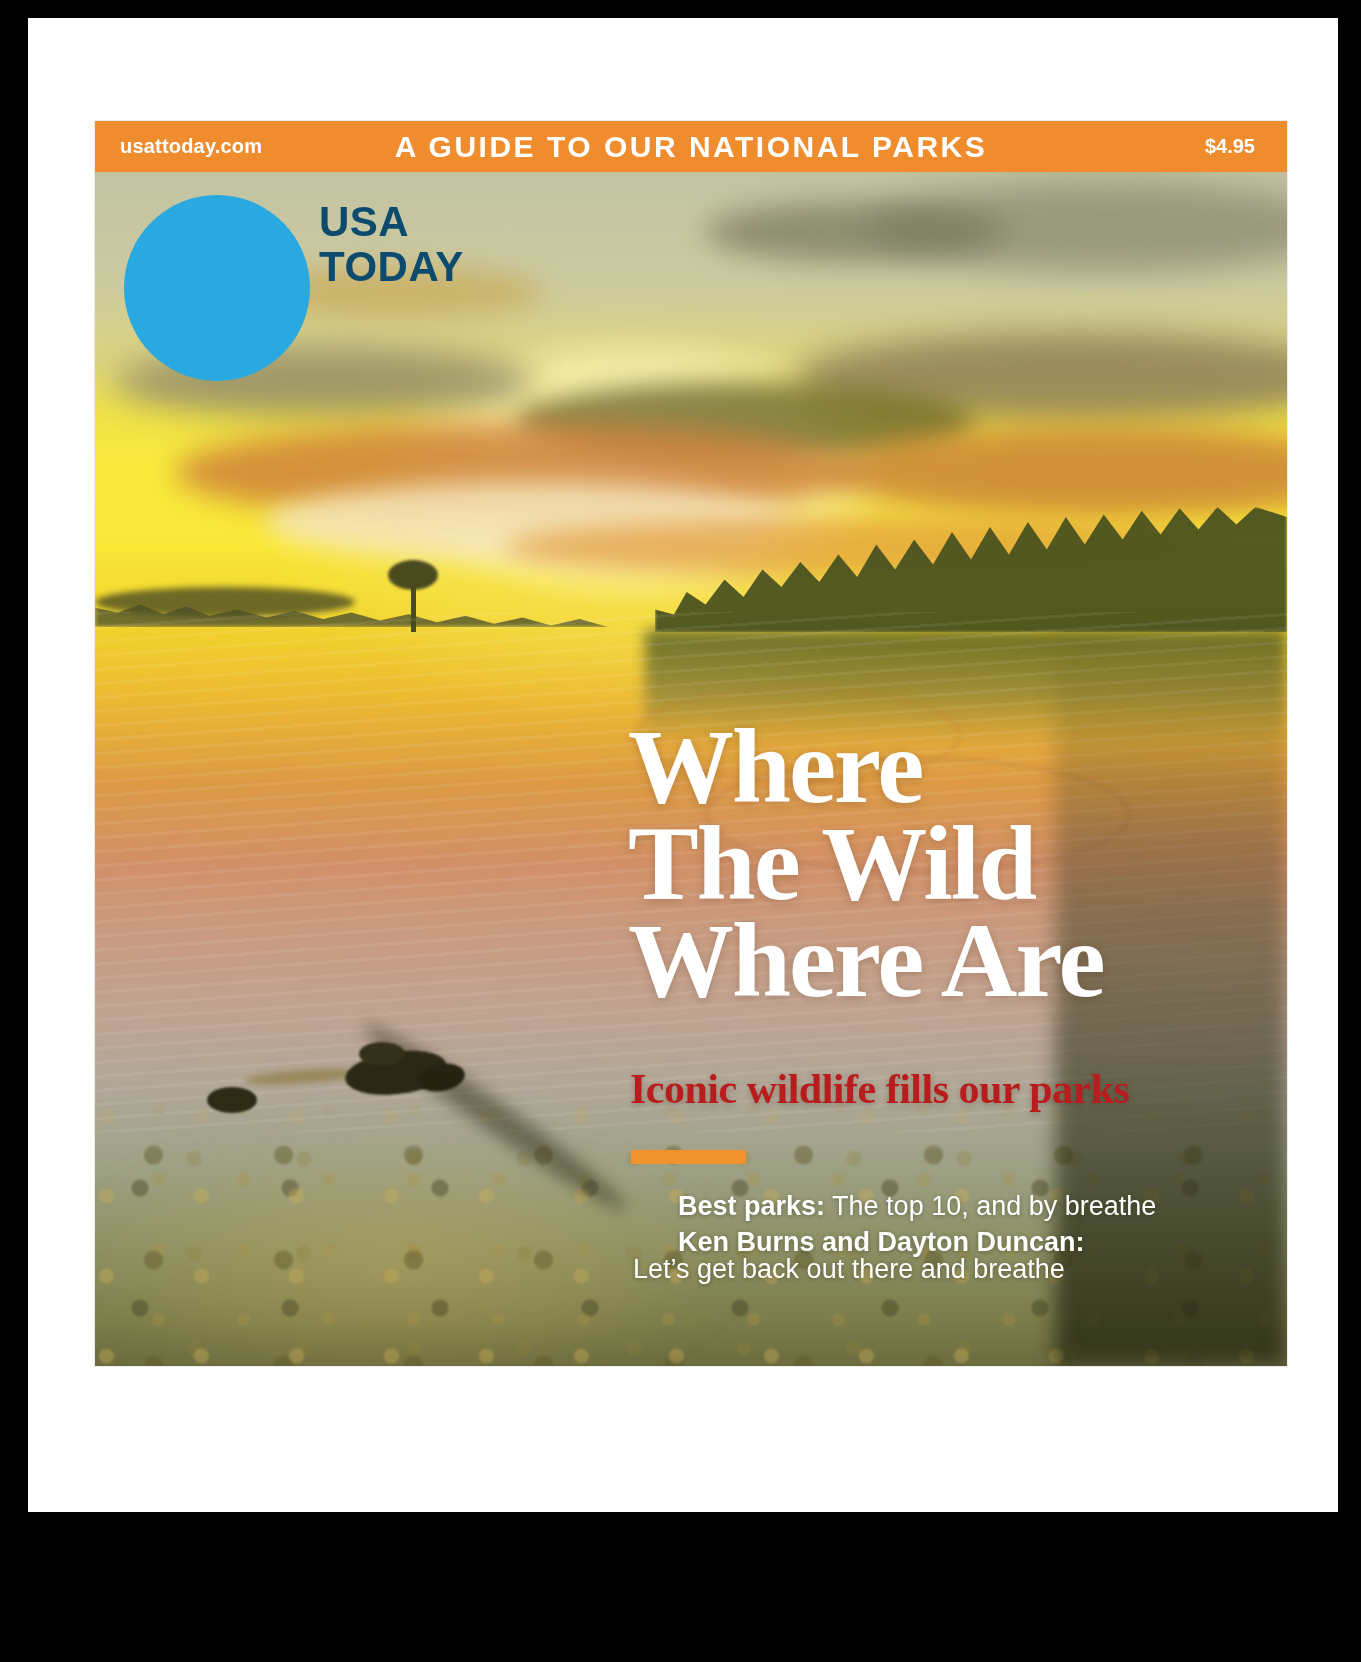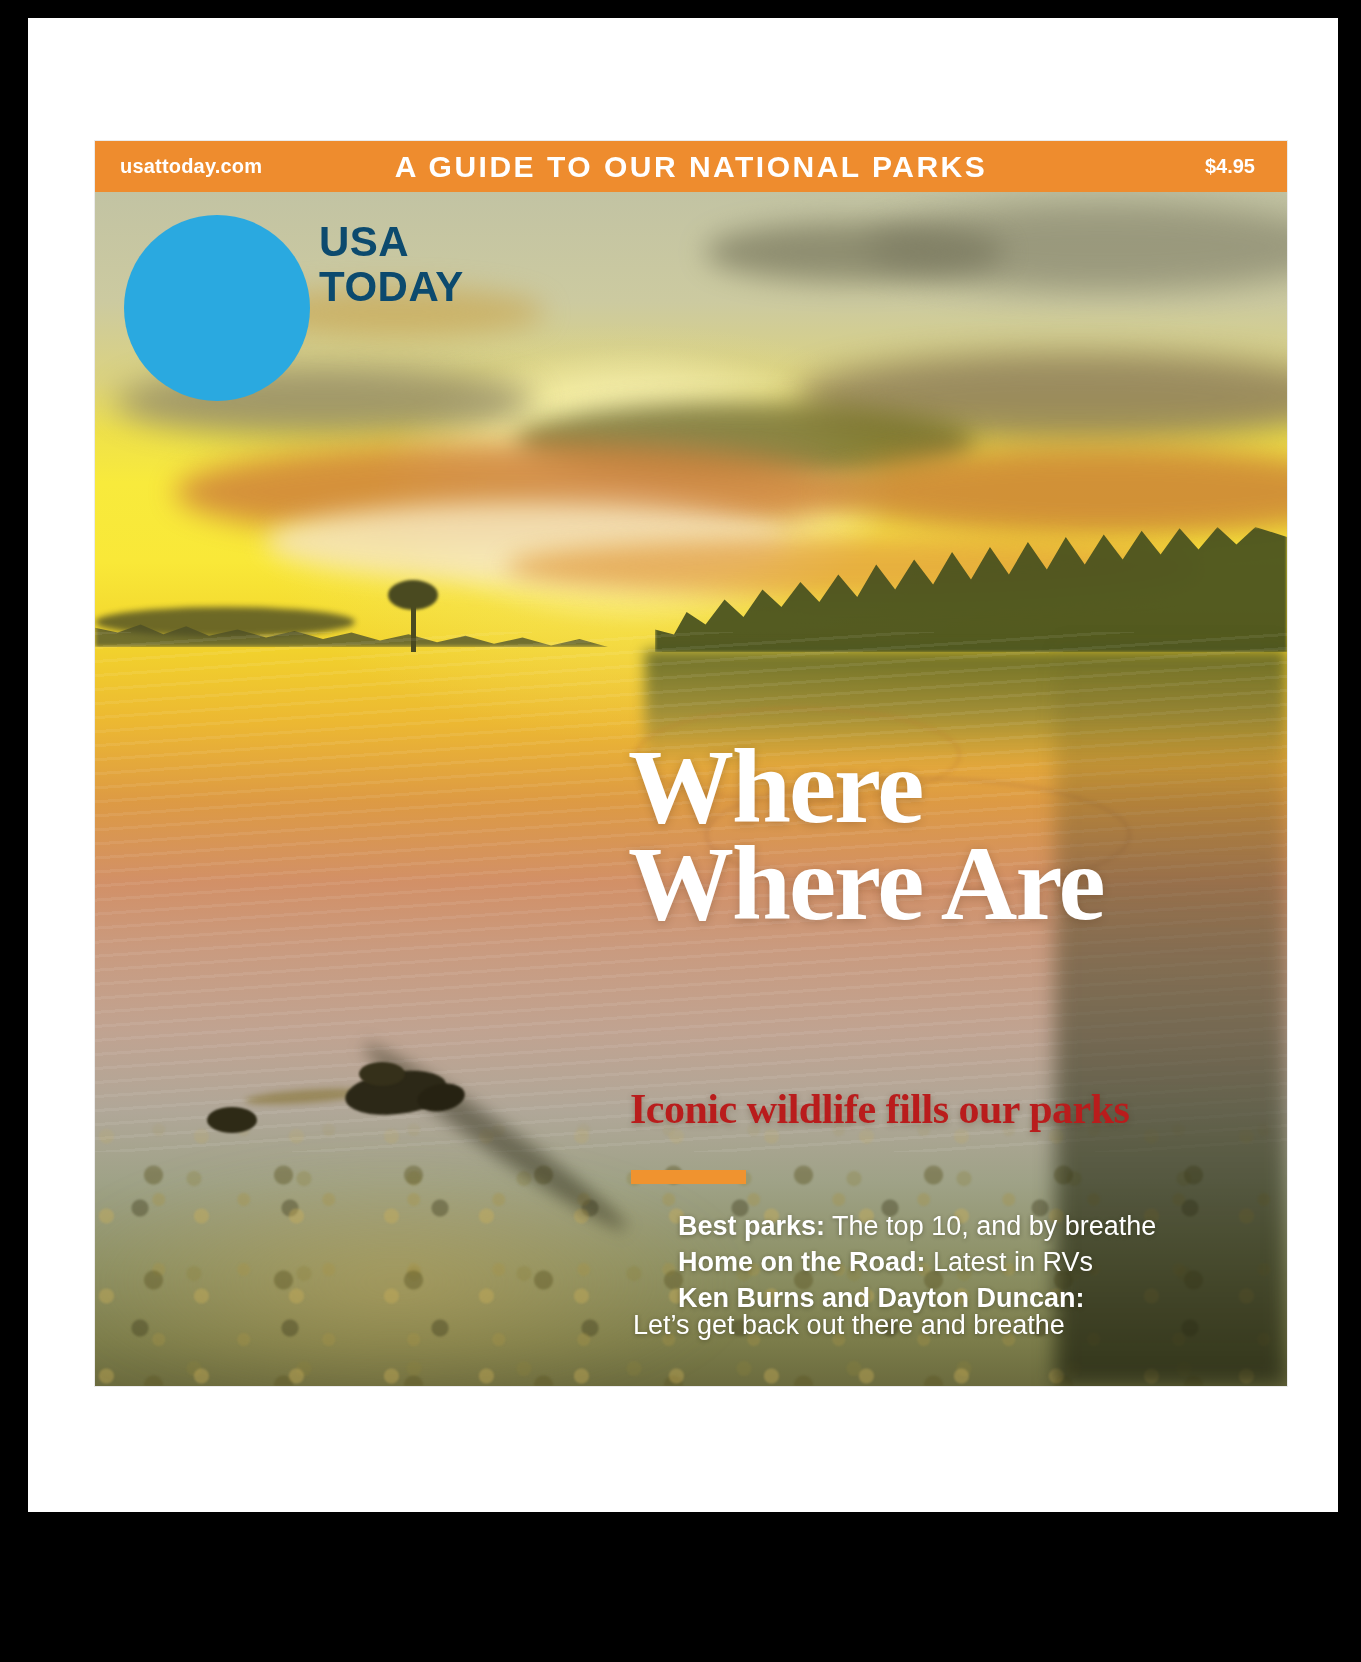--- a/index.html
+++ b/index.html
@@ -8,21 +8,21 @@
     font-family:"Liberation Sans", sans-serif;overflow:hidden;
   }
   
   .frame{position:absolute;background:#000;}
   .frame-top{left:0;top:0;width:1361px;height:18px;}
   .frame-left{left:0;top:0;width:28px;height:1662px;}
   .frame-right{left:1338px;top:0;width:23px;height:1662px;}
   .frame-bottom{left:0;top:1512px;width:1361px;height:150px;}
 
   
-  .cover{position:absolute;left:95px;top:141px;width:1192px;height:1245px;overflow:hidden;box-shadow:0 0 0 1px rgba(0,0,0,.08);}
+  .cover{position:absolute;left:95px;top:121px;width:1192px;height:1245px;overflow:hidden;box-shadow:0 0 0 1px rgba(0,0,0,.08);}
 
   
   .banner{position:absolute;left:0;top:0;width:100%;height:51px;background:#ee8c2e;}
   .banner .site{position:absolute;left:25px;top:14px;font-size:20px;font-weight:bold;color:#fff;letter-spacing:.2px;}
   .banner .title{position:absolute;left:0;right:0;top:9px;text-align:center;font-size:30px;font-weight:bold;color:#fff;letter-spacing:2.5px;}
   .banner .price{position:absolute;right:32px;top:14px;font-size:20px;font-weight:bold;color:#fff;}
 
   
   .photo{position:absolute;left:0;top:51px;width:1192px;height:1194px;overflow:hidden;
     background:linear-gradient(to bottom,
@@ -168,35 +168,32 @@
   </div>
 
   <div class="logo-circle"></div>
   <div class="logo-wordmark">
     <div>USA</div>
     <div>TODAY</div>
   </div>
 
   <div class="headline">
     <div>Where</div>
+    <div>The Wild</div>
     <div>Where Are</div>
   </div>
 
   <div class="subheadline">Iconic wildlife fills our parks</div>
 
   <div class="divider"></div>
 
   <div class="teasers">
     <div class="teaser">
       <span class="lbl">Best parks:</span>
       <span>The top 10, and by breathe</span>
     </div>
     <div class="teaser">
-      <span class="lbl">Home on the Road:</span>
-      <span>Latest in RVs</span>
-    </div>
-    <div class="teaser">
       <span class="lbl stack">Ken Burns and Dayton Duncan:</span>
       <span class="stack">Let’s get back out there and breathe</span>
     </div>
   </div>
 
 </div>
 
 </body></html>

